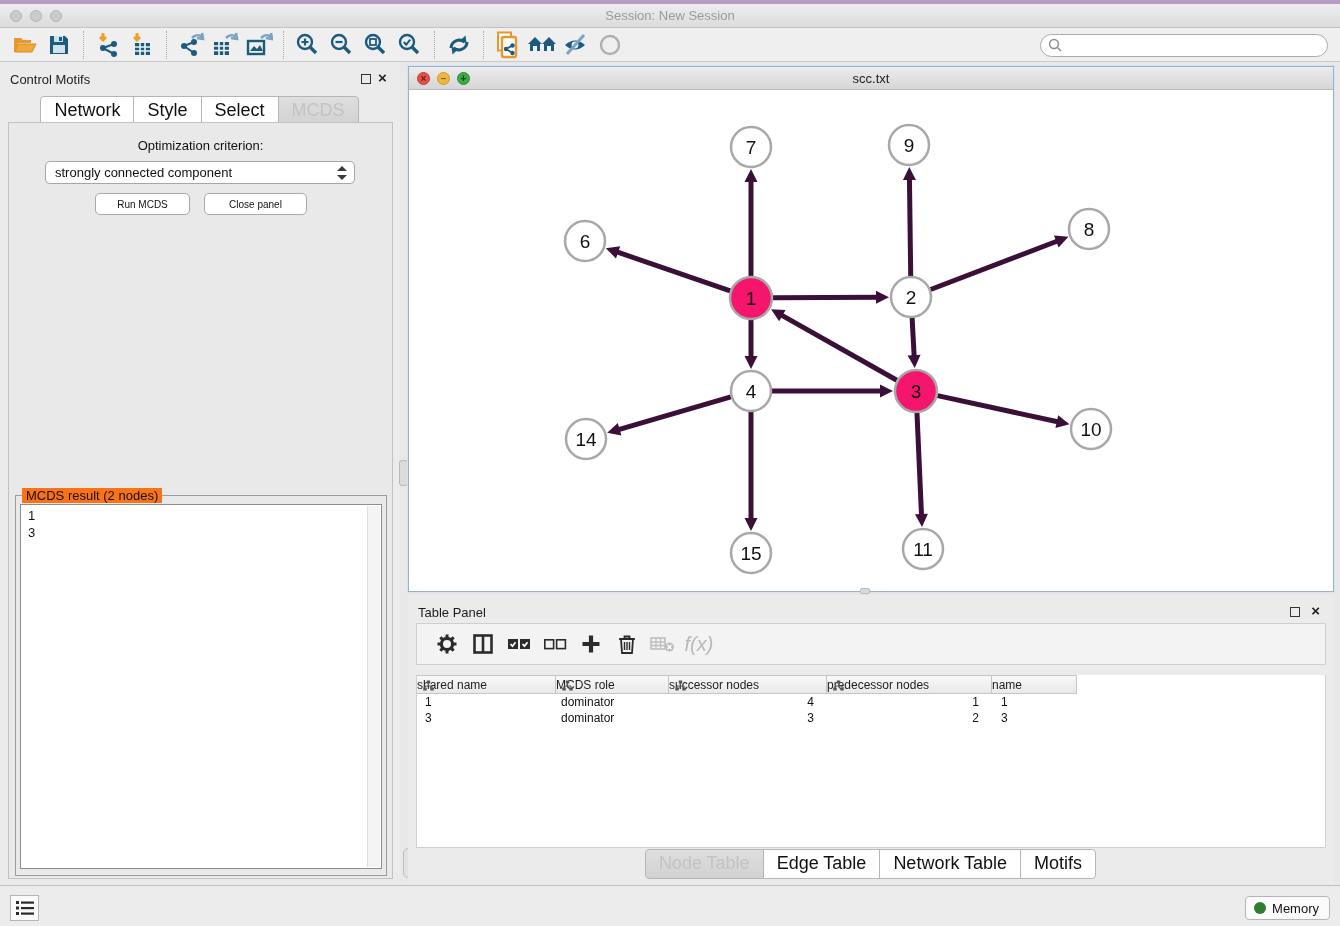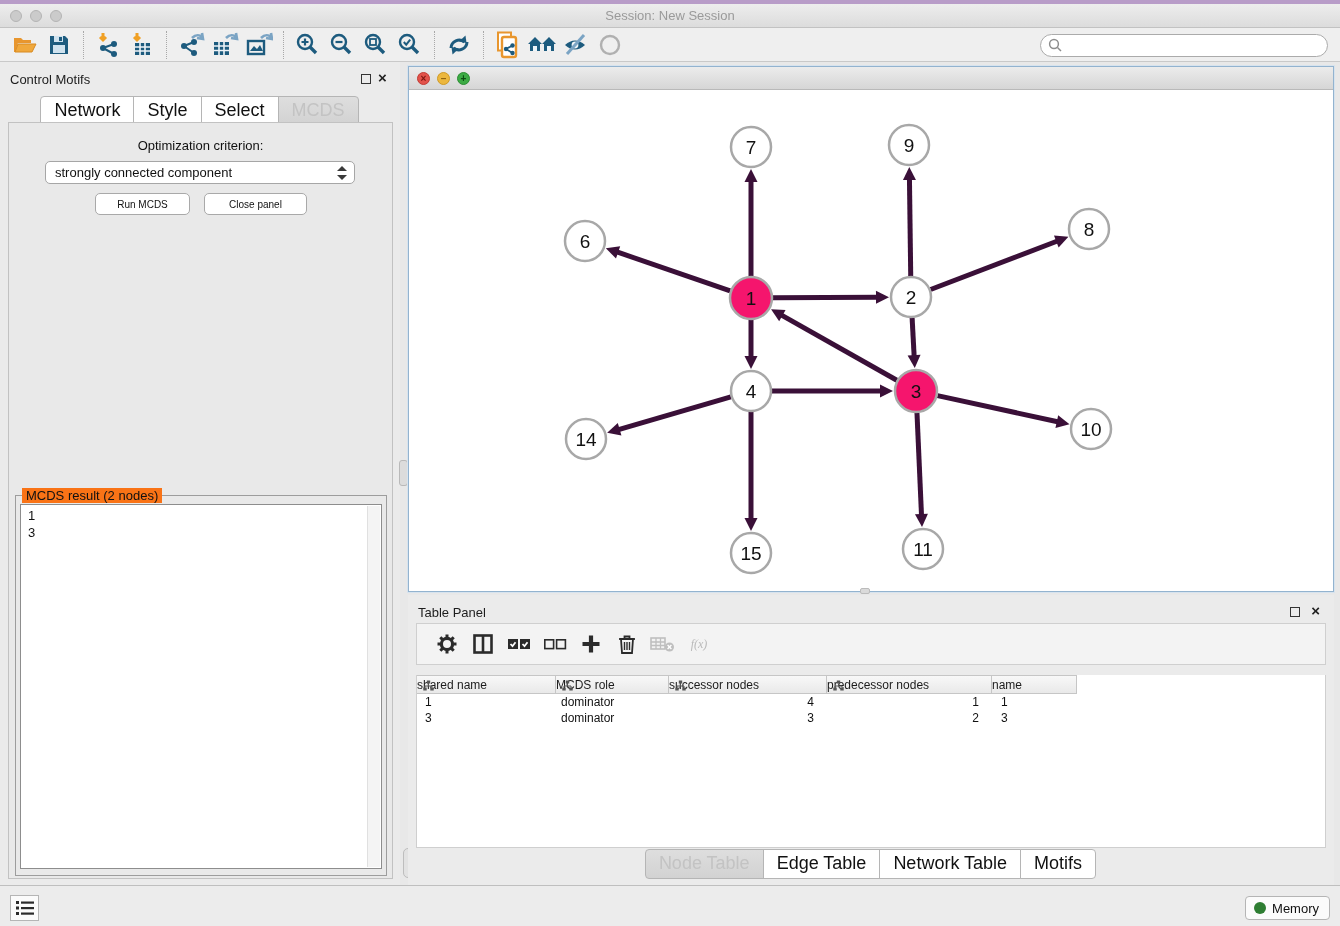--- a/index.html
+++ b/index.html
@@ -87,22 +87,22 @@
   .canvas { position:absolute; left:0; top:23px; width:924px; height:501px; background:#fff; }
   .net-bottom-handle { left:860px; top:588px; width:10px; height:6px; background:#dadada;
     border:1px solid #bbb; border-radius:2px; }
 
   
   .tpanel { left:408px; top:595px; width:926px; height:290px; background:#ebebeb; }
   .tp-toolbar { position:absolute; left:8px; top:28px; width:910px; height:42px;
     background:#f3f3f3; border:1px solid #cfcfcf; display:flex; align-items:center;
     padding-left:12px; }
   .tpbtn { width:36px; height:34px; display:flex; align-items:center; justify-content:center; }
-  .fx { font-family:Liberation Serif, serif; font-style:italic;
-    font-size:12px; color:#b9b9b9; }
+  .fx { font-family:Liberation Sans, sans-serif; font-style:italic;
+    font-size:20px; color:#b9b9b9; }
   .tbl { position:absolute; left:8px; top:80px; width:910px; height:173px; background:#fff;
     border:1px solid #cfcfcf; border-top:none; }
   .thead { display:flex; height:19px; }
   .th { position:relative; background:linear-gradient(#f8f8f8,#e9e9e9);
     border-top:1px solid #c6c6c6; border-bottom:1px solid #c6c6c6;
     border-right:1px solid #c6c6c6; font-size:12px; color:#1c1c1c;
     display:flex; align-items:center; }
   .th .tree { position:absolute; left:6px; top:4px; }
   .trow { display:flex; height:16px; font-size:12px; color:#111; align-items:center; }
   .td { overflow:hidden; white-space:nowrap; }
@@ -302,20 +302,21 @@
   </div>
 
   <div class="abs vsplit-handle"></div>
   <div class="abs vsplit-handle2"></div>
 
   <div class="abs netwin">
     <div class="wtitle">
       <span class="tl2 tl-red" style="left:8px"></span>
       <span class="tl2 tl-yel" style="left:28px"></span>
       <span class="tl2 tl-grn" style="left:48px"></span>
+      <div class="title">scc.txt</div>
     </div>
     <svg class="canvas" viewBox="0 0 924 501">
         <line x1="342" y1="186" x2="342" y2="90" stroke="#3a1038" stroke-width="5"></line>
         <polygon points="342,79 348.5,92 335.5,92" fill="#3a1038"></polygon>
         <line x1="321.1924875913935" y1="200.85525176330984" x2="207.21126861290972" y2="161.71712235503526" stroke="#3a1038" stroke-width="5"></line>
         <polygon points="196.80751240860647,158.14474823669016 211.21380899271423,156.21897080128244 206.99191230739729,168.51431904273173" fill="#3a1038"></polygon>
         <line x1="363.9995703250881" y1="207.8625026854682" x2="469.0006445123679" y2="207.2062459717977" stroke="#3a1038" stroke-width="5"></line>
         <polygon points="480.0004296749119,207.1374973145318 467.04130778028974,213.71861877825842 466.96005936715727,200.71887267707" fill="#3a1038"></polygon>
         <line x1="342" y1="230" x2="342" y2="268" stroke="#3a1038" stroke-width="5"></line>
         <polygon points="342,279 335.5,266 348.5,266" fill="#3a1038"></polygon>

